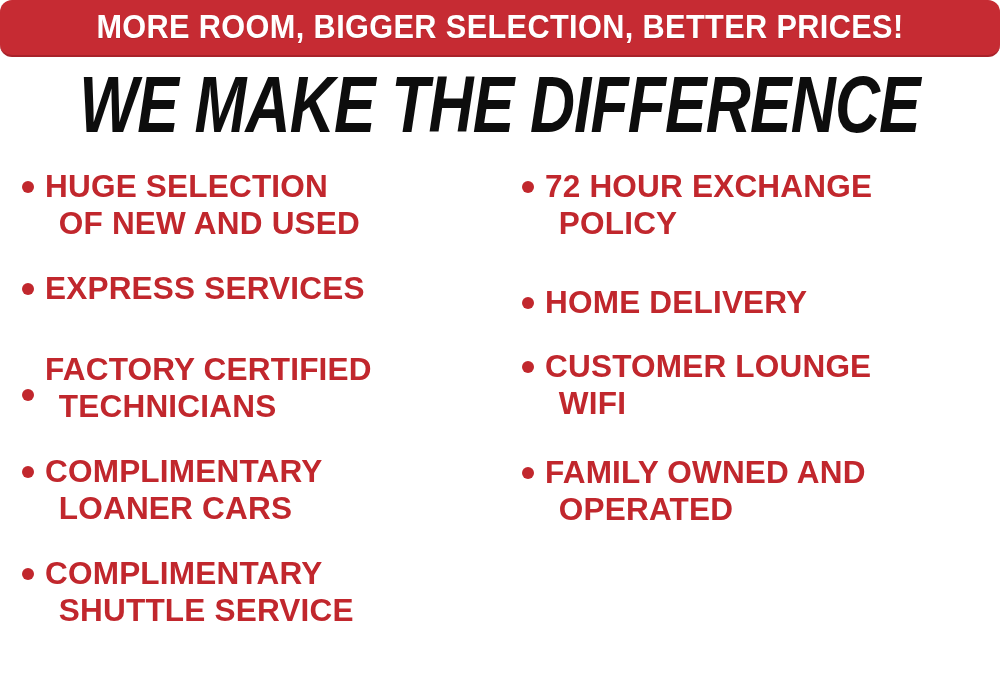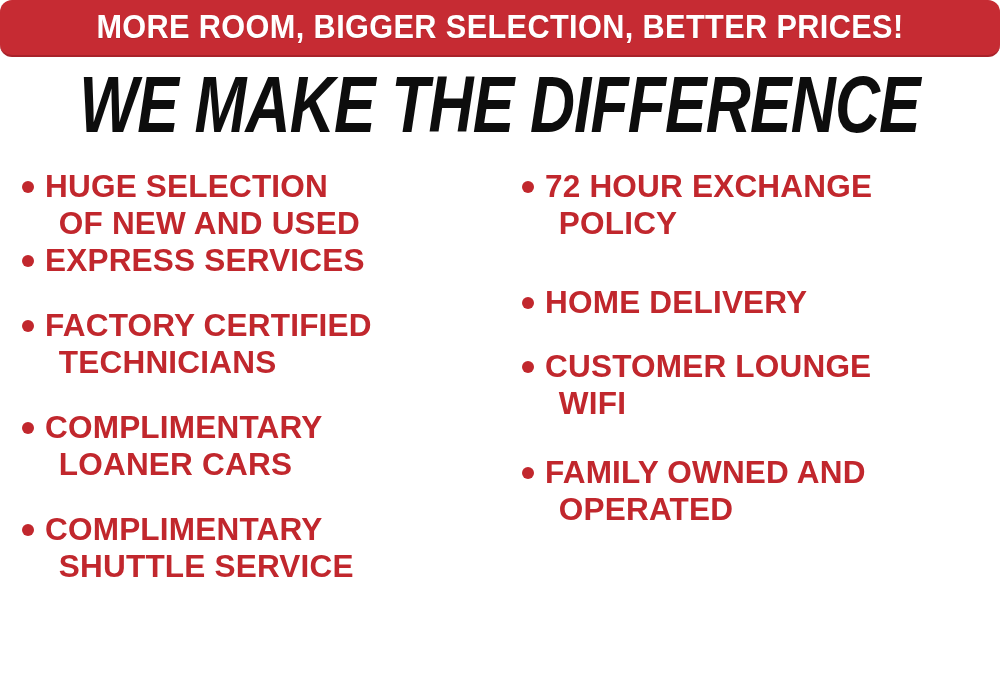--- a/index.html
+++ b/index.html
@@ -117,22 +117,22 @@
     display: block;
     padding-left: 14px;
   }
 
   
   .col-left  .bullet-text { transform: scaleX(0.985); }
   .col-right .bullet-text { transform: scaleX(0.985); }
 
   
   .col-left  .bullet-item.i0 { margin-top: 12px; }
-  .col-left  .bullet-item.i1 { }
-  .col-left  .bullet-item.i2 { margin-top: 28px; }
+  .col-left  .bullet-item.i1 { margin-top: 28px; }
+  .col-left  .bullet-item.i2 { margin-top: 44px; align-items: center; }
   .col-left  .bullet-item.i3 { margin-top: 28px; }
   .col-left  .bullet-item.i4 { margin-top: 28px; }
 
   .col-right .bullet-item.i0 { margin-top: 12px; }
   .col-right .bullet-item.i1 { margin-top: 42px; }
   .col-right .bullet-item.i2 { margin-top: 27px; }
   .col-right .bullet-item.i3 { margin-top: 27px; }
   .col-right .bullet-item.i4 { margin-top: 32px; }
   .col-right .bullet-item.i5 { margin-top: 24px; }
 </style>

